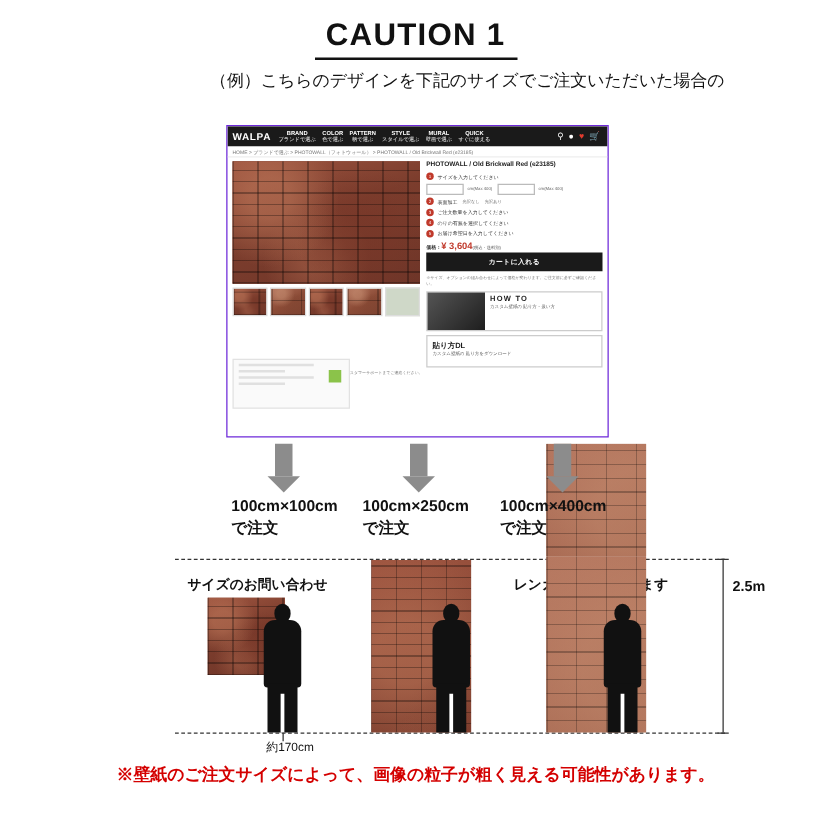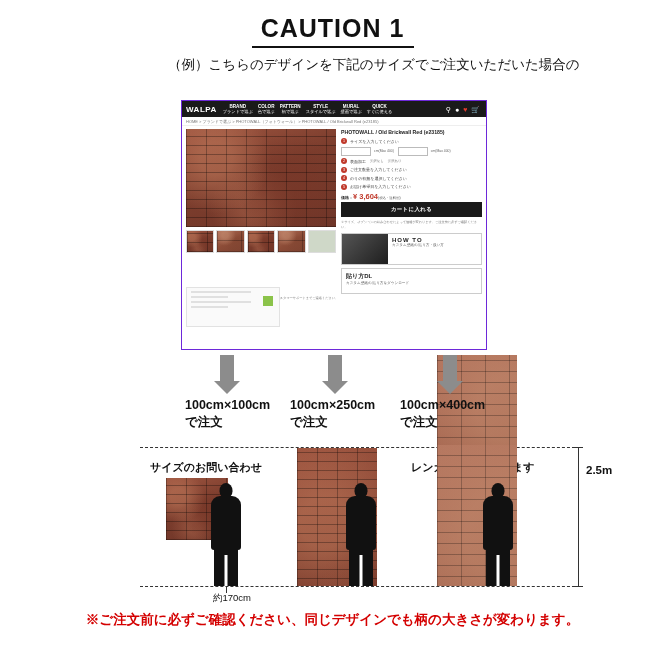--- a/index.html
+++ b/index.html
@@ -641,15 +641,15 @@
   <div class="person" style="left:478px; top:483px;">
     <div class="head"></div>
     <div class="body"></div>
     <div class="legs"></div>
     <div class="gap"></div>
   </div>
 
   <div class="hbar" style="left:226px; top:586px; width:1px; height:7px;"></div>
   <div class="heightlabel" style="left:213px; top:592px;">約170cm</div>
 
-  <div class="warn" style="top:611px;">※ご注文前に必ずご確認ください、同じデザインでも柄の大きさが変わります。</div>
+  <div class="warn" style="top:611px;">※壁紙のご注文サイズによって、画像の粒子が粗く見える可能性があります。</div>
 
 </div>
 
 </body></html>

